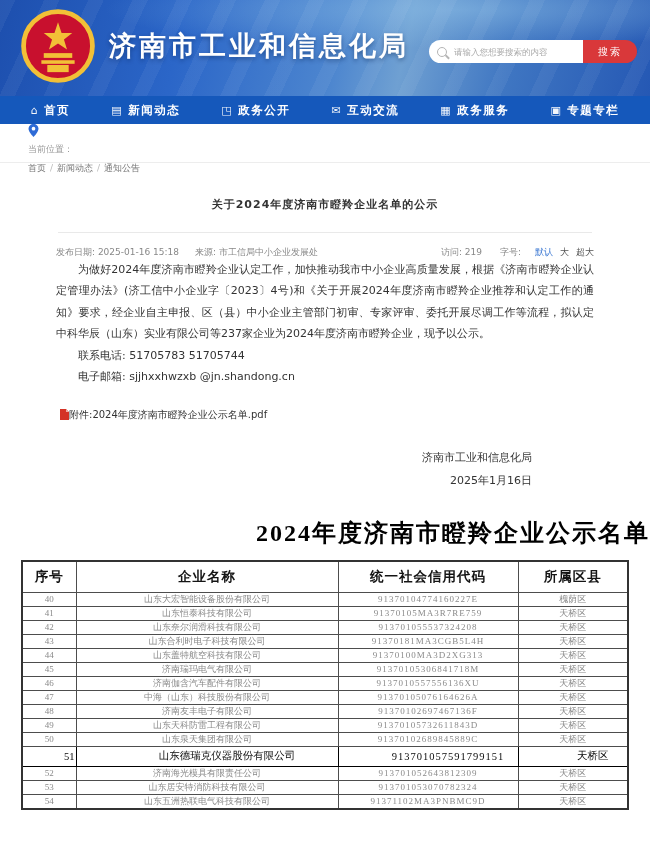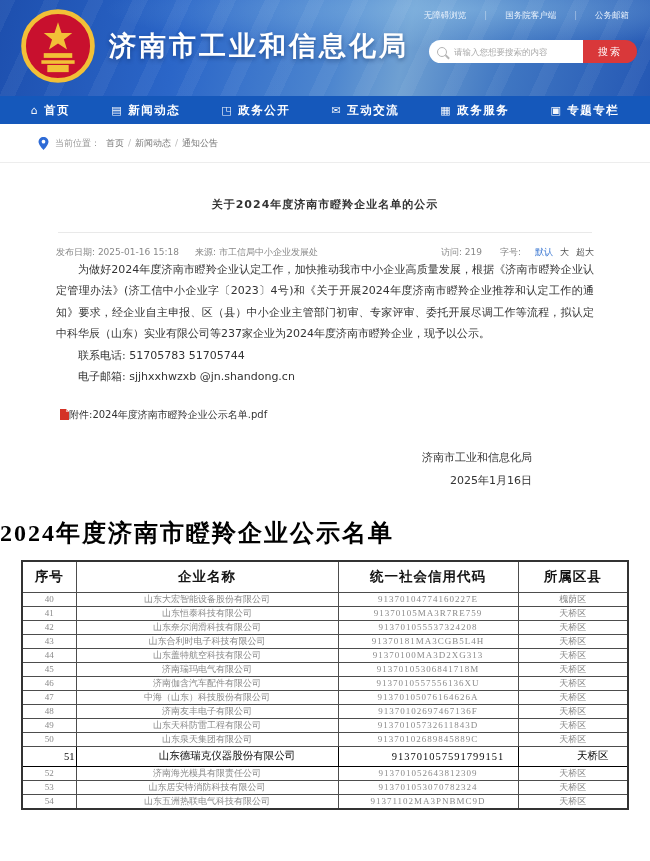--- a/index.html
+++ b/index.html
@@ -34,22 +34,22 @@
       font-size:10px;letter-spacing:2px;cursor:pointer;font-family:inherit;}
 
   
   .main-nav{height:28px;background:#1558bb;display:flex;align-items:center;
       justify-content:space-around;padding:0 10px;}
   .nav-item{color:#fff;font-size:11.5px;font-weight:600;letter-spacing:1.5px;display:flex;
       align-items:center;gap:5px;cursor:pointer;text-decoration:none;white-space:nowrap;}
   .nicon{font-size:11px;font-weight:400;opacity:.95;}
 
   
-  .breadcrumb{height:38px;background:#fff;display:flex;align-items:center;gap:6px;
-      padding:0 38px;font-size:9px;color:#999;border-bottom:1px solid #ededed;}
+  .breadcrumb{height:38px;background:#fff;display:flex;gap:6px;
+      padding:0 28px;font-size:9px;color:#999;border-bottom:1px solid #ededed;flex-direction:column;}
   .pin{width:11px;height:13px;flex:0 0 auto;}
   .crumb{color:#777;cursor:pointer;}
   .crumb:not(:last-child)::after{content:"/";color:#bbb;margin:0 4px;}
 
   
   .article{padding:0 56px;}
   .article-title{text-align:center;font-size:11px;color:#333;font-weight:700;
       letter-spacing:1px;margin:34px 0 0;}
   .divider{height:1px;background:#e9e9e9;margin:20px 2px 0;}
   .meta{display:flex;align-items:center;font-size:9px;color:#888;margin-top:13px;white-space:nowrap;}
@@ -61,43 +61,37 @@
   .body-text{font-size:11px;color:#333;line-height:1.95;text-align:justify;}
   .body-text p{margin:0;text-indent:2em;}
   .attachment{margin-top:20px;margin-left:4px;font-size:10px;color:#333;display:flex;
       align-items:center;gap:0;}
   .attach-link{cursor:pointer;color:#333;}
   .pdf-icon{width:9px;height:11px;flex:0 0 auto;}
   .signature{text-align:right;padding-right:62px;margin-top:24px;font-size:11px;color:#333;line-height:2.15;}
 
   
   .scan{margin-top:24px;padding-bottom:8px;}
-  .scan-title{text-align:left;font-family:"Liberation Serif","DejaVu Serif",serif;
+  .scan-title{text-align:right;font-family:"Liberation Serif","DejaVu Serif",serif;
       font-size:24px;font-weight:700;color:#000;letter-spacing:2px;margin:0 0 11px;}
   .gz-table{border-collapse:collapse;margin:0 auto;width:606px;table-layout:fixed;
       border:2px solid #333;}
   .gz-table th,.gz-table td{border:1px solid #4d4d4d;text-align:center;
       font-family:"Liberation Serif","DejaVu Serif",serif;padding:0;overflow:hidden;white-space:nowrap;}
   .gz-table th{font-size:13.5px;height:30px;color:#141414;font-weight:700;letter-spacing:1px;}
   .gz-table td{font-size:9px;height:13px;color:#8a8a8a;}
   .gz-table td.code{letter-spacing:1px;}
   .gz-table tr.hl td{color:#0a0a0a;font-size:10.5px;height:19px;border:1.4px solid #000;padding-left:40px;}
 </style>
 </head>
 <body>
 
 <div class="page">
 
   <header class="site-header">
-    <div class="top-links">
-
-    <span class="top-link">无障碍浏览</span>
-        <span class="top-link">国务院客户端</span>
-        <span class="top-link">公务邮箱</span>
-      </div>
     <div class="brand">
       <svg class="emblem" viewBox="0 0 64 64">
         <circle cx="32" cy="32" r="29" fill="#c8102e" stroke="#f2c037" stroke-width="4"></circle>
         <polygon fill="#f2c037" points="32,12 35,21 44,21 37,26.5 39.6,35 32,29.8 24.4,35 27,26.5 20,21 29,21"></polygon>
         <rect x="20" y="38" width="24" height="4" fill="#f2c037"></rect>
         <rect x="18" y="44" width="28" height="3" fill="#f2c037"></rect>
         <rect x="23" y="48" width="18" height="6" fill="#f2c037"></rect>
       </svg>
       <h1 class="site-title">济南市工业和信息化局</h1>
     </div>

